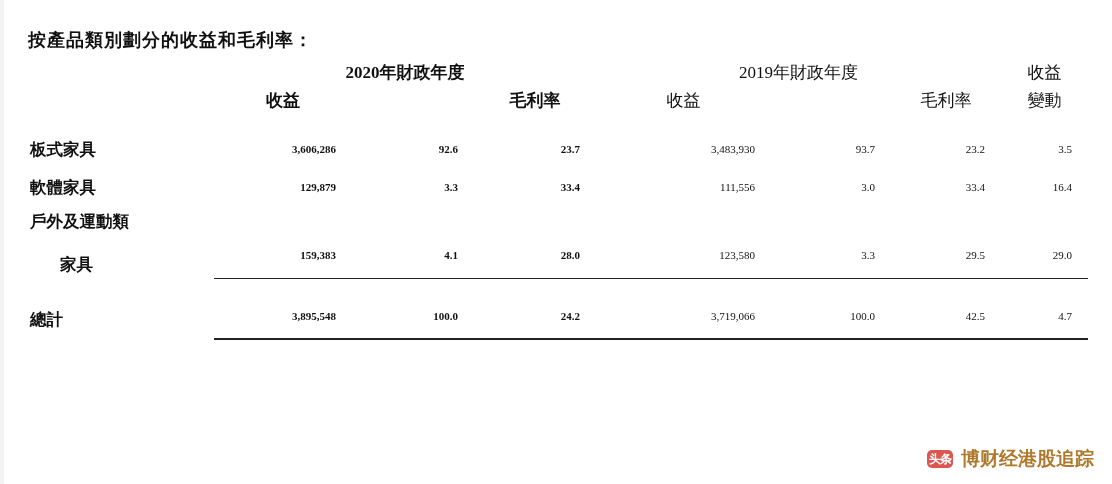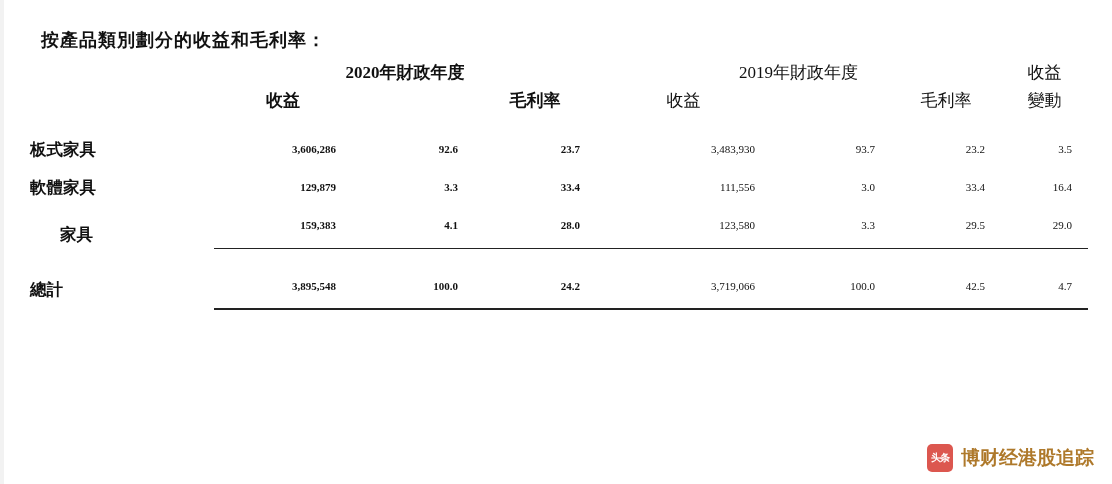--- a/index.html
+++ b/index.html
@@ -21,21 +21,21 @@
     height: 484px;
     box-sizing: border-box;
     padding: 20px 24px 0 24px;
   }
   .title {
     font-family: "Liberation Sans", sans-serif;
     font-weight: bold;
     font-size: 18px;
     letter-spacing: 1px;
     color: #111;
-    margin: 8px 0 0 17px;
+    margin: 8px 0 0 4px;
   }
   table.fin {
     width: 1064px;
     border-collapse: collapse;
     margin-top: 8px;
     table-layout: fixed;
   }
   table.fin col.c0 { width: 190px; }
   table.fin col.c1 { width: 138px; }
   table.fin col.c2 { width: 122px; }
@@ -112,26 +112,26 @@
     position: absolute;
     right: 18px;
     bottom: 12px;
     display: flex;
     align-items: center;
     gap: 8px;
     opacity: 0.85;
   }
   .wm-logo {
     width: 26px;
-    height: 28px;
+    height: 18px;
     border-radius: 5px;
     background: #d73a31;
     color: #fff;
     font-family: "Liberation Sans", sans-serif;
-    font-size: 10px;
+    font-size: 12px;
     font-weight: bold;
     display: flex;
     align-items: center;
     justify-content: center;
     letter-spacing: -1px;
   }
   .wm-text {
     font-family: "Liberation Sans", sans-serif;
     font-size: 19px;
     color: #a16207;
@@ -198,20 +198,24 @@
       <tr>
         <td class="rowlabel">軟體家具</td>
         <td class="num b">129,879</td>
         <td class="num b">3.3</td>
         <td class="num b">33.4</td>
         <td class="num r">111,556</td>
         <td class="num r">3.0</td>
         <td class="num r">33.4</td>
         <td class="num r">16.4</td>
       </tr>
+      <tr>
+        <td class="rowlabel two-line-label">戶外及運動類</td>
+        <td colspan="7"></td>
+      </tr>
       <tr class="ruled">
         <td class="rowlabel indent two-line-label">家具</td>
         <td class="num b">159,383</td>
         <td class="num b">4.1</td>
         <td class="num b">28.0</td>
         <td class="num r">123,580</td>
         <td class="num r">3.3</td>
         <td class="num r">29.5</td>
         <td class="num r">29.0</td>
       </tr>

